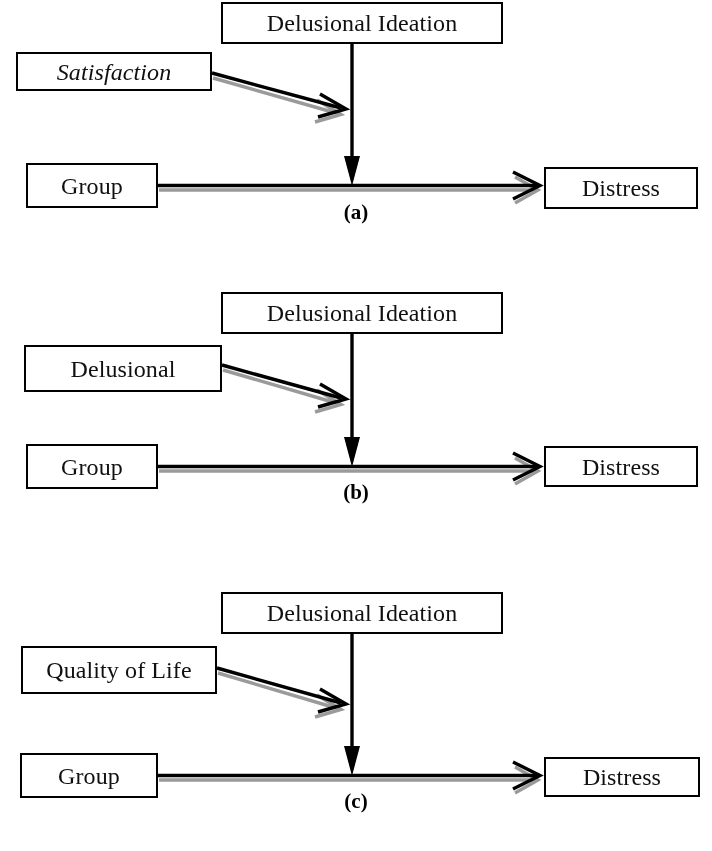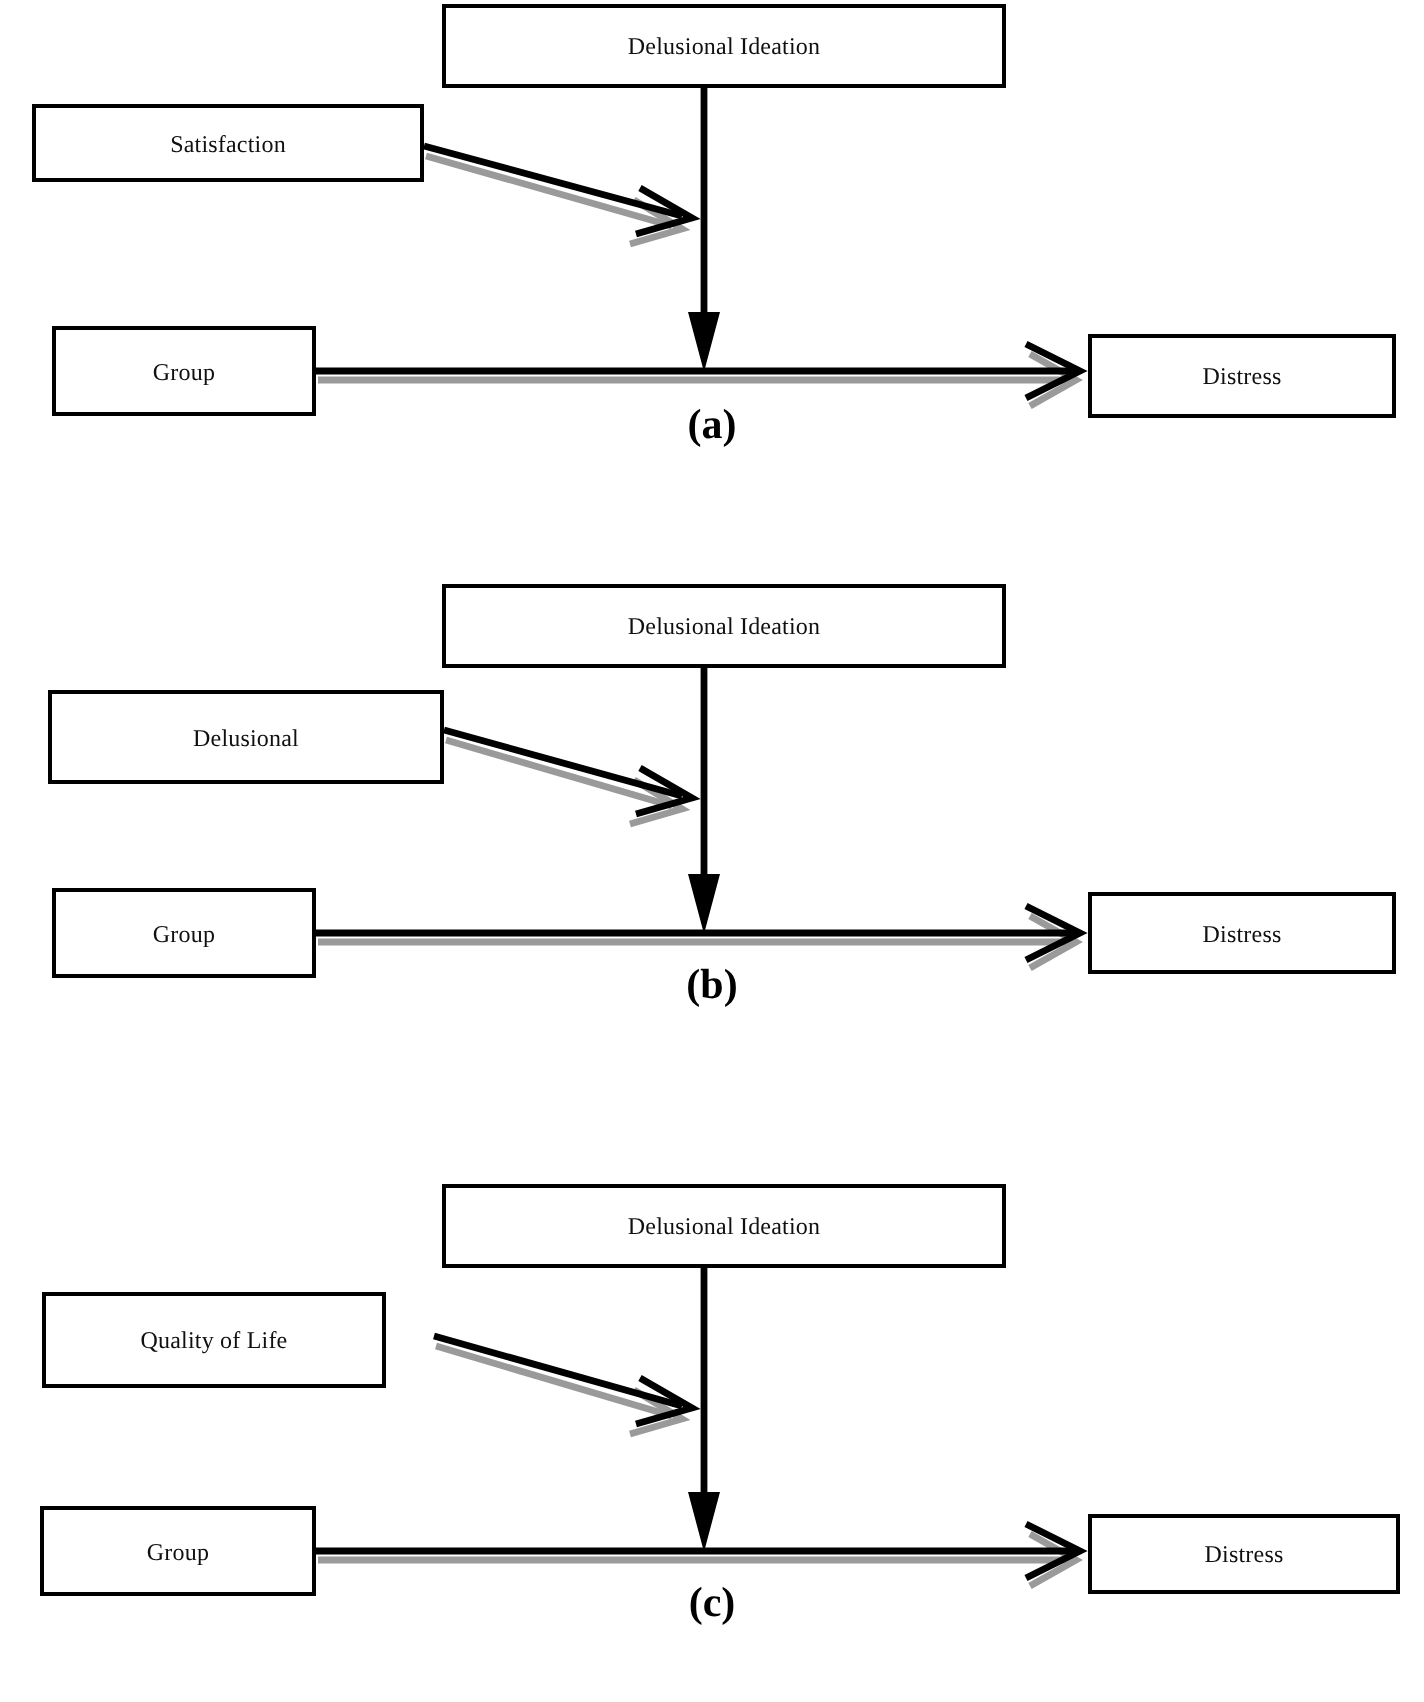--- a/index.html
+++ b/index.html
@@ -33,21 +33,21 @@
     background: #ffffff;
     display: flex;
     align-items: center;
     justify-content: center;
     color: #101010;
     white-space: nowrap;
     line-height: 1;
   }
   .node-label {
     display: block;
-    font-size: 12px;
+    font-size: 24px;
     letter-spacing: 0.1px;
   }
   .panel-caption {
     position: absolute;
     font-weight: bold;
     font-size: 21px;
     color: #000000;
     text-align: center;
     width: 60px;
   }
@@ -111,21 +111,21 @@
         <polyline class="head-shadow" points="317,100 341,114.5 315,122"></polyline>
         <line class="edge-main" x1="212" y1="73" x2="341" y2="108"></line>
         <polyline class="head-main" points="320,94 346,109 318,117"></polyline>
       </g>
     </svg>
 
     <div class="node-box" style="left:221px; top:2px; width:282px; height:42px;">
       <span class="node-label">Delusional Ideation</span>
     </div>
 
-    <div class="node-box" style="left:16px; top:52px; width:196px; height:39px;">
+    <div class="node-box" style="left:16px; top:52px; width:196px; height:39px;font-style:italic;">
       <span class="node-label">Satisfaction</span>
     </div>
 
     <div class="node-box" style="left:26px; top:163px; width:132px; height:45px;">
       <span class="node-label">Group</span>
     </div>
 
     <div class="node-box" style="left:544px; top:167px; width:154px; height:42px;">
       <span class="node-label">Distress</span>
     </div>
@@ -191,21 +191,21 @@
         <polyline class="head-shadow" points="317,105 341,119.5 315,127"></polyline>
         <line class="edge-main" x1="217" y1="78" x2="341" y2="113"></line>
         <polyline class="head-main" points="320,99 346,114 318,122"></polyline>
       </g>
     </svg>
 
     <div class="node-box" style="left:221px; top:2px; width:282px; height:42px;">
       <span class="node-label">Delusional Ideation</span>
     </div>
 
-    <div class="node-box" style="left:21px; top:56px; width:172px; height:48px;">
+    <div class="node-box" style="left:21px; top:56px; width:196px; height:48px;">
       <span class="node-label">Quality of Life</span>
     </div>
 
     <div class="node-box" style="left:20px; top:163px; width:138px; height:45px;">
       <span class="node-label">Group</span>
     </div>
 
     <div class="node-box" style="left:544px; top:167px; width:156px; height:40px;">
       <span class="node-label">Distress</span>
     </div>

